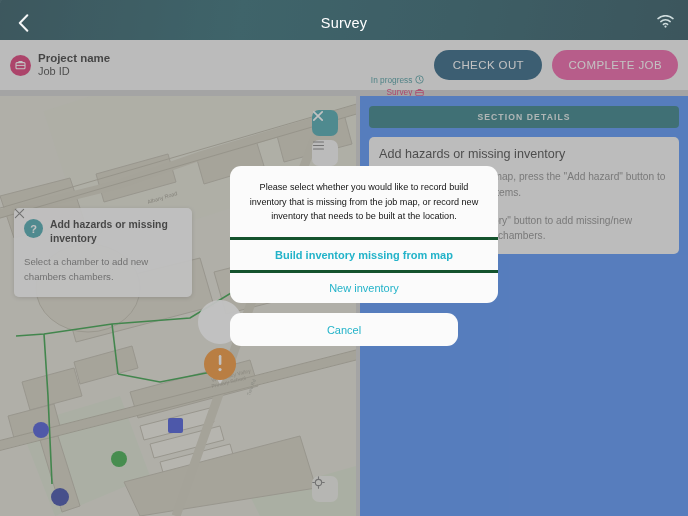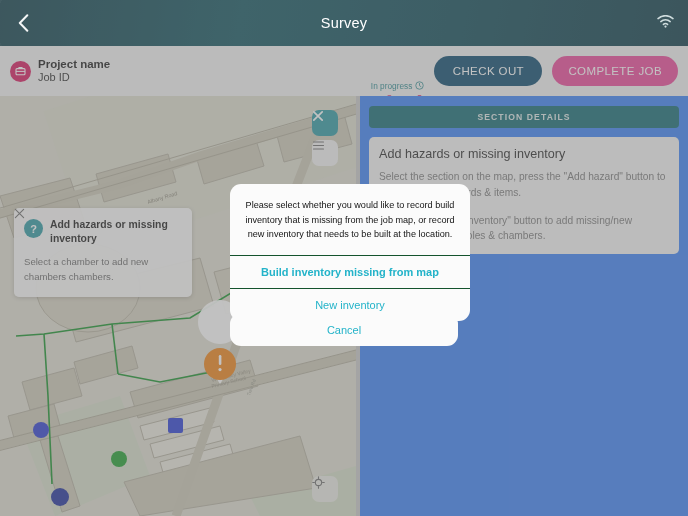--- a/index.html
+++ b/index.html
@@ -30,21 +30,21 @@
     color: #ffffff; font-size: 21px; line-height: 1; opacity: .95; z-index:2;
   }
   .topbar-title {
     width: 100%; text-align: center; color: #ffffff;
     font-size: 14.5px; letter-spacing: .2px; z-index: 2;
   }
   .wifi-icon { position: absolute; right: 14px; top: 50%; transform: translateY(-50%); z-index:2; }
 
   
   .subheader {
-    position: absolute; left: 0; top: 46px; width: 688px; height: 50px;
+    position: absolute; left: 0; top: 40px; width: 688px; height: 50px;
     background: #f2f2f2; display: flex; align-items: center; padding: 0 10px;
   }
   .proj-badge {
     width: 21px; height: 21px; border-radius: 50%;
     background: #d81b60; display:flex; align-items:center; justify-content:center;
     flex: 0 0 auto; margin-right: 7px;
   }
   .proj-text { line-height: 1.25; }
   .proj-name { font-size: 11.5px; font-weight: bold; color: #1b1b1b; }
   .proj-id { font-size: 11px; font-weight: normal; color: #2b2b2b; }
@@ -123,30 +123,30 @@
     color: #ffffff; gap: 2px;
   }
   .act-label { font-size: 7.2px; line-height: 1.15; text-align: center; }
   .card-heading { font-size: 12.6px; color: #2a2a2a; }
   .card-body { font-size: 10.2px; color: #7b7b7b; line-height: 1.55; margin-top: 8px; }
   .card-body p + p { margin-top: 12px; }
 
   
   .scrim { position: absolute; inset: 0; background: rgba(120,120,120,.45); }
   .alert {
-    position: absolute; left: 230px; top: 184px; width: 240px;
+    position: absolute; left: 230px; top: 166px; width: 268px;
     background: #fbfbfb; border-radius: 11px; overflow: hidden;
   }
   .alert-msg {
     padding: 14px 13px 13px; font-size: 9.1px; color: #141414;
     text-align: center; line-height: 1.62;
   }
   .alert-action {
     height: 33px; display: flex; align-items: center; justify-content: center;
-    border-top: 1px solid #14532d; color: #23b3c9; font-size: 11px;
+    border-top: 3px solid #14532d; color: #23b3c9; font-size: 11px;
   }
   .alert-action.strong { font-weight: bold; }
   .alert-cancel {
     position: absolute; left: 230px; top: 313px; width: 228px; height: 33px;
     background: #fbfbfb; border-radius: 11px;
     display: flex; align-items: center; justify-content: center;
     color: #23b3c9; font-size: 11px;
   }
 </style>
 </head>

